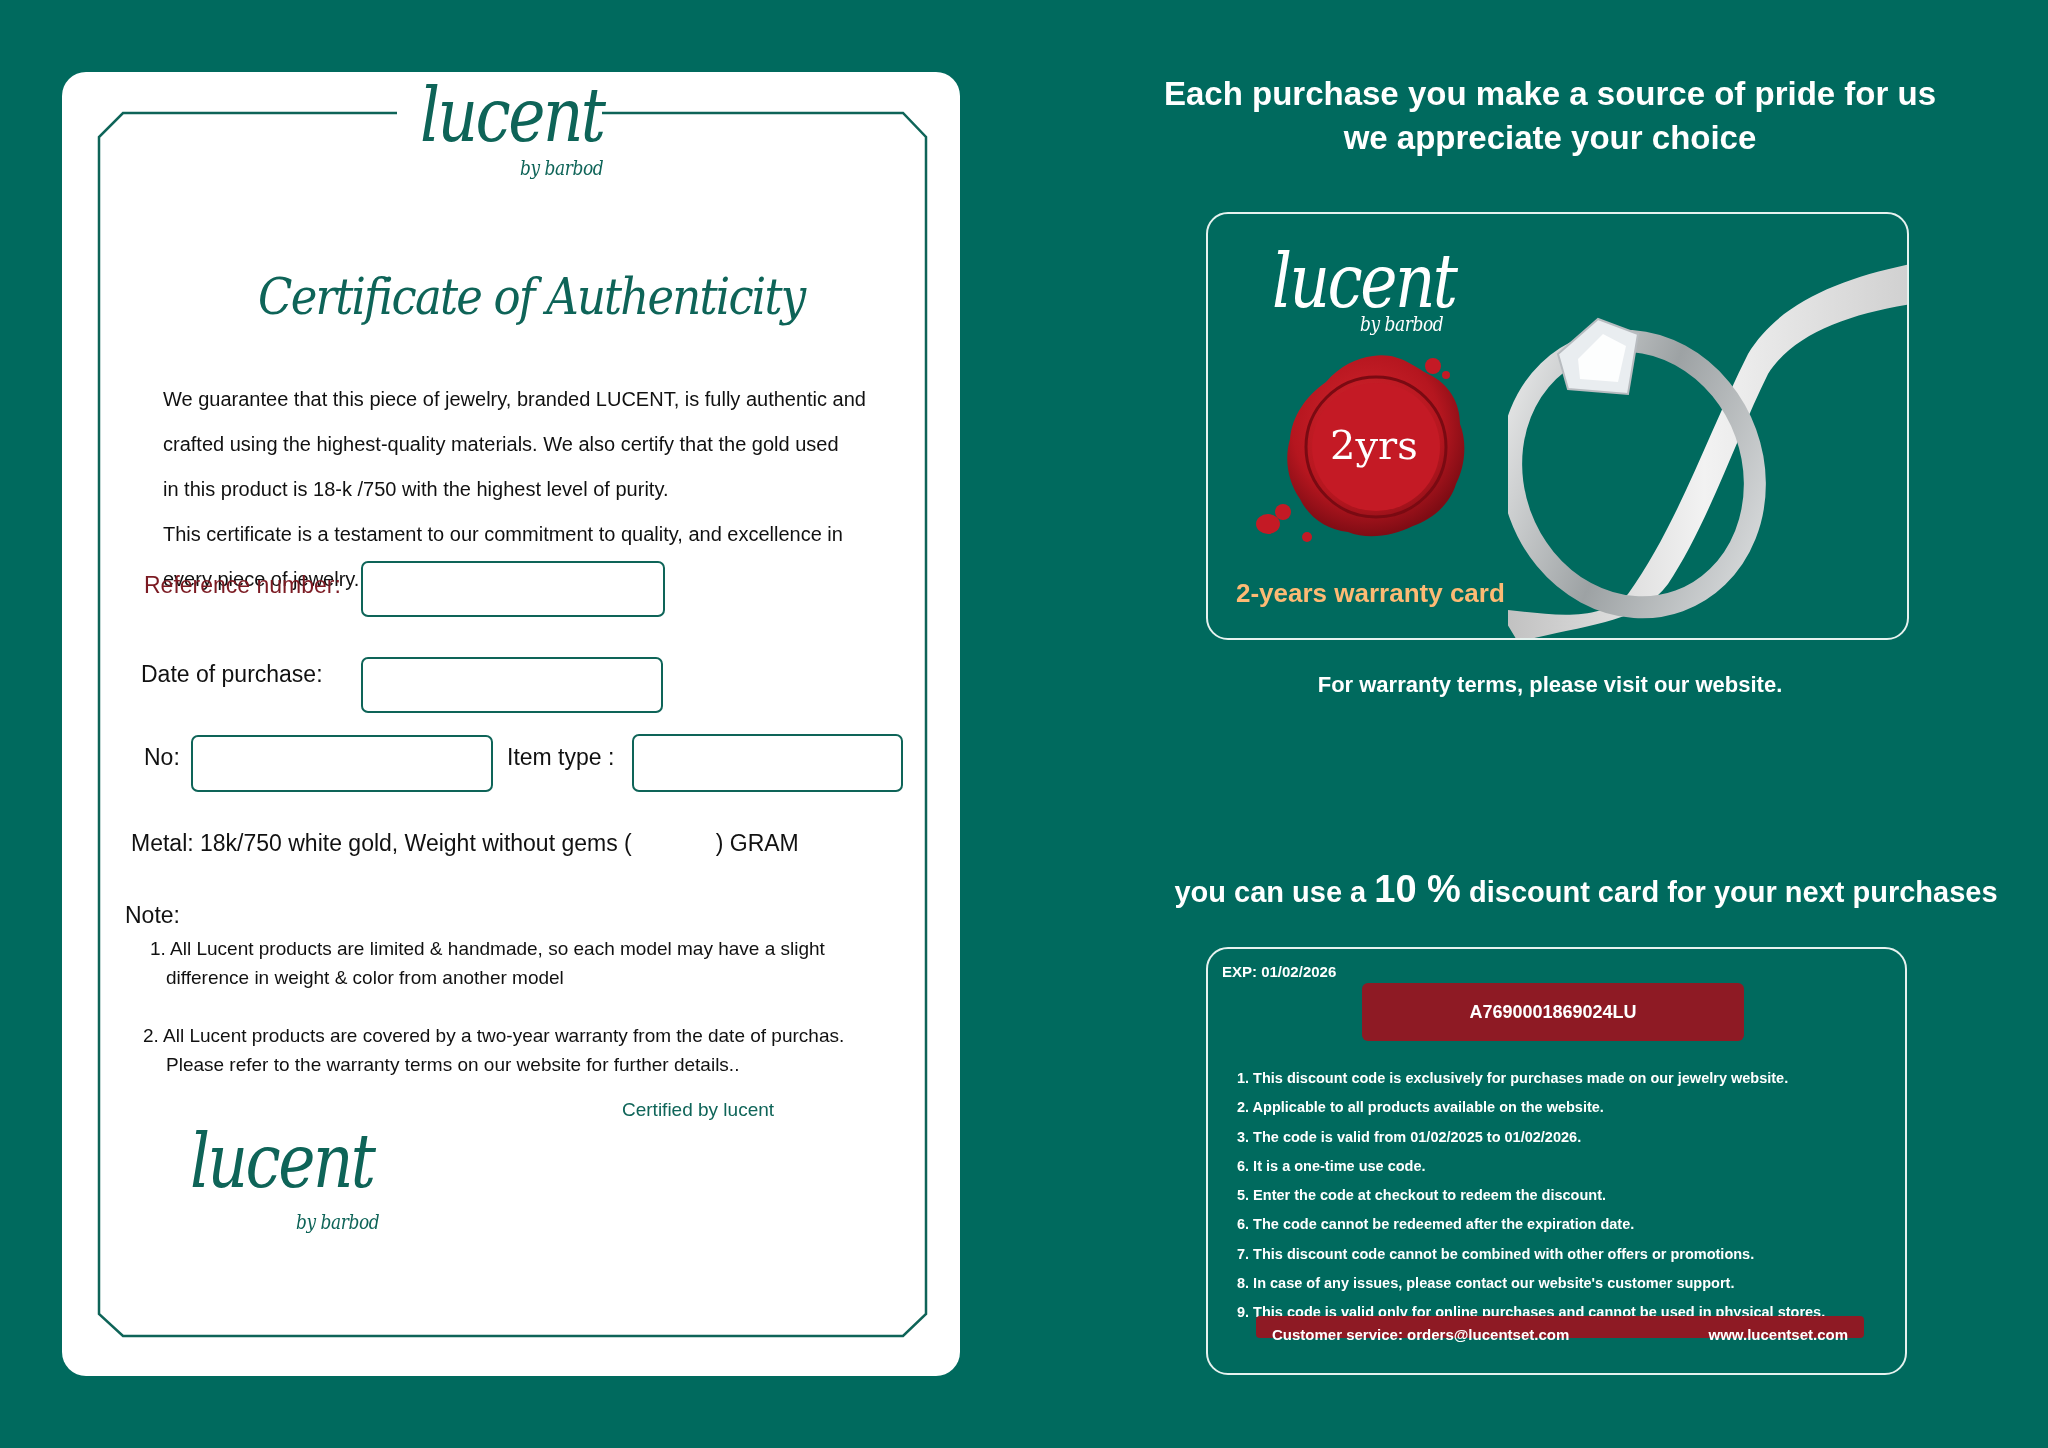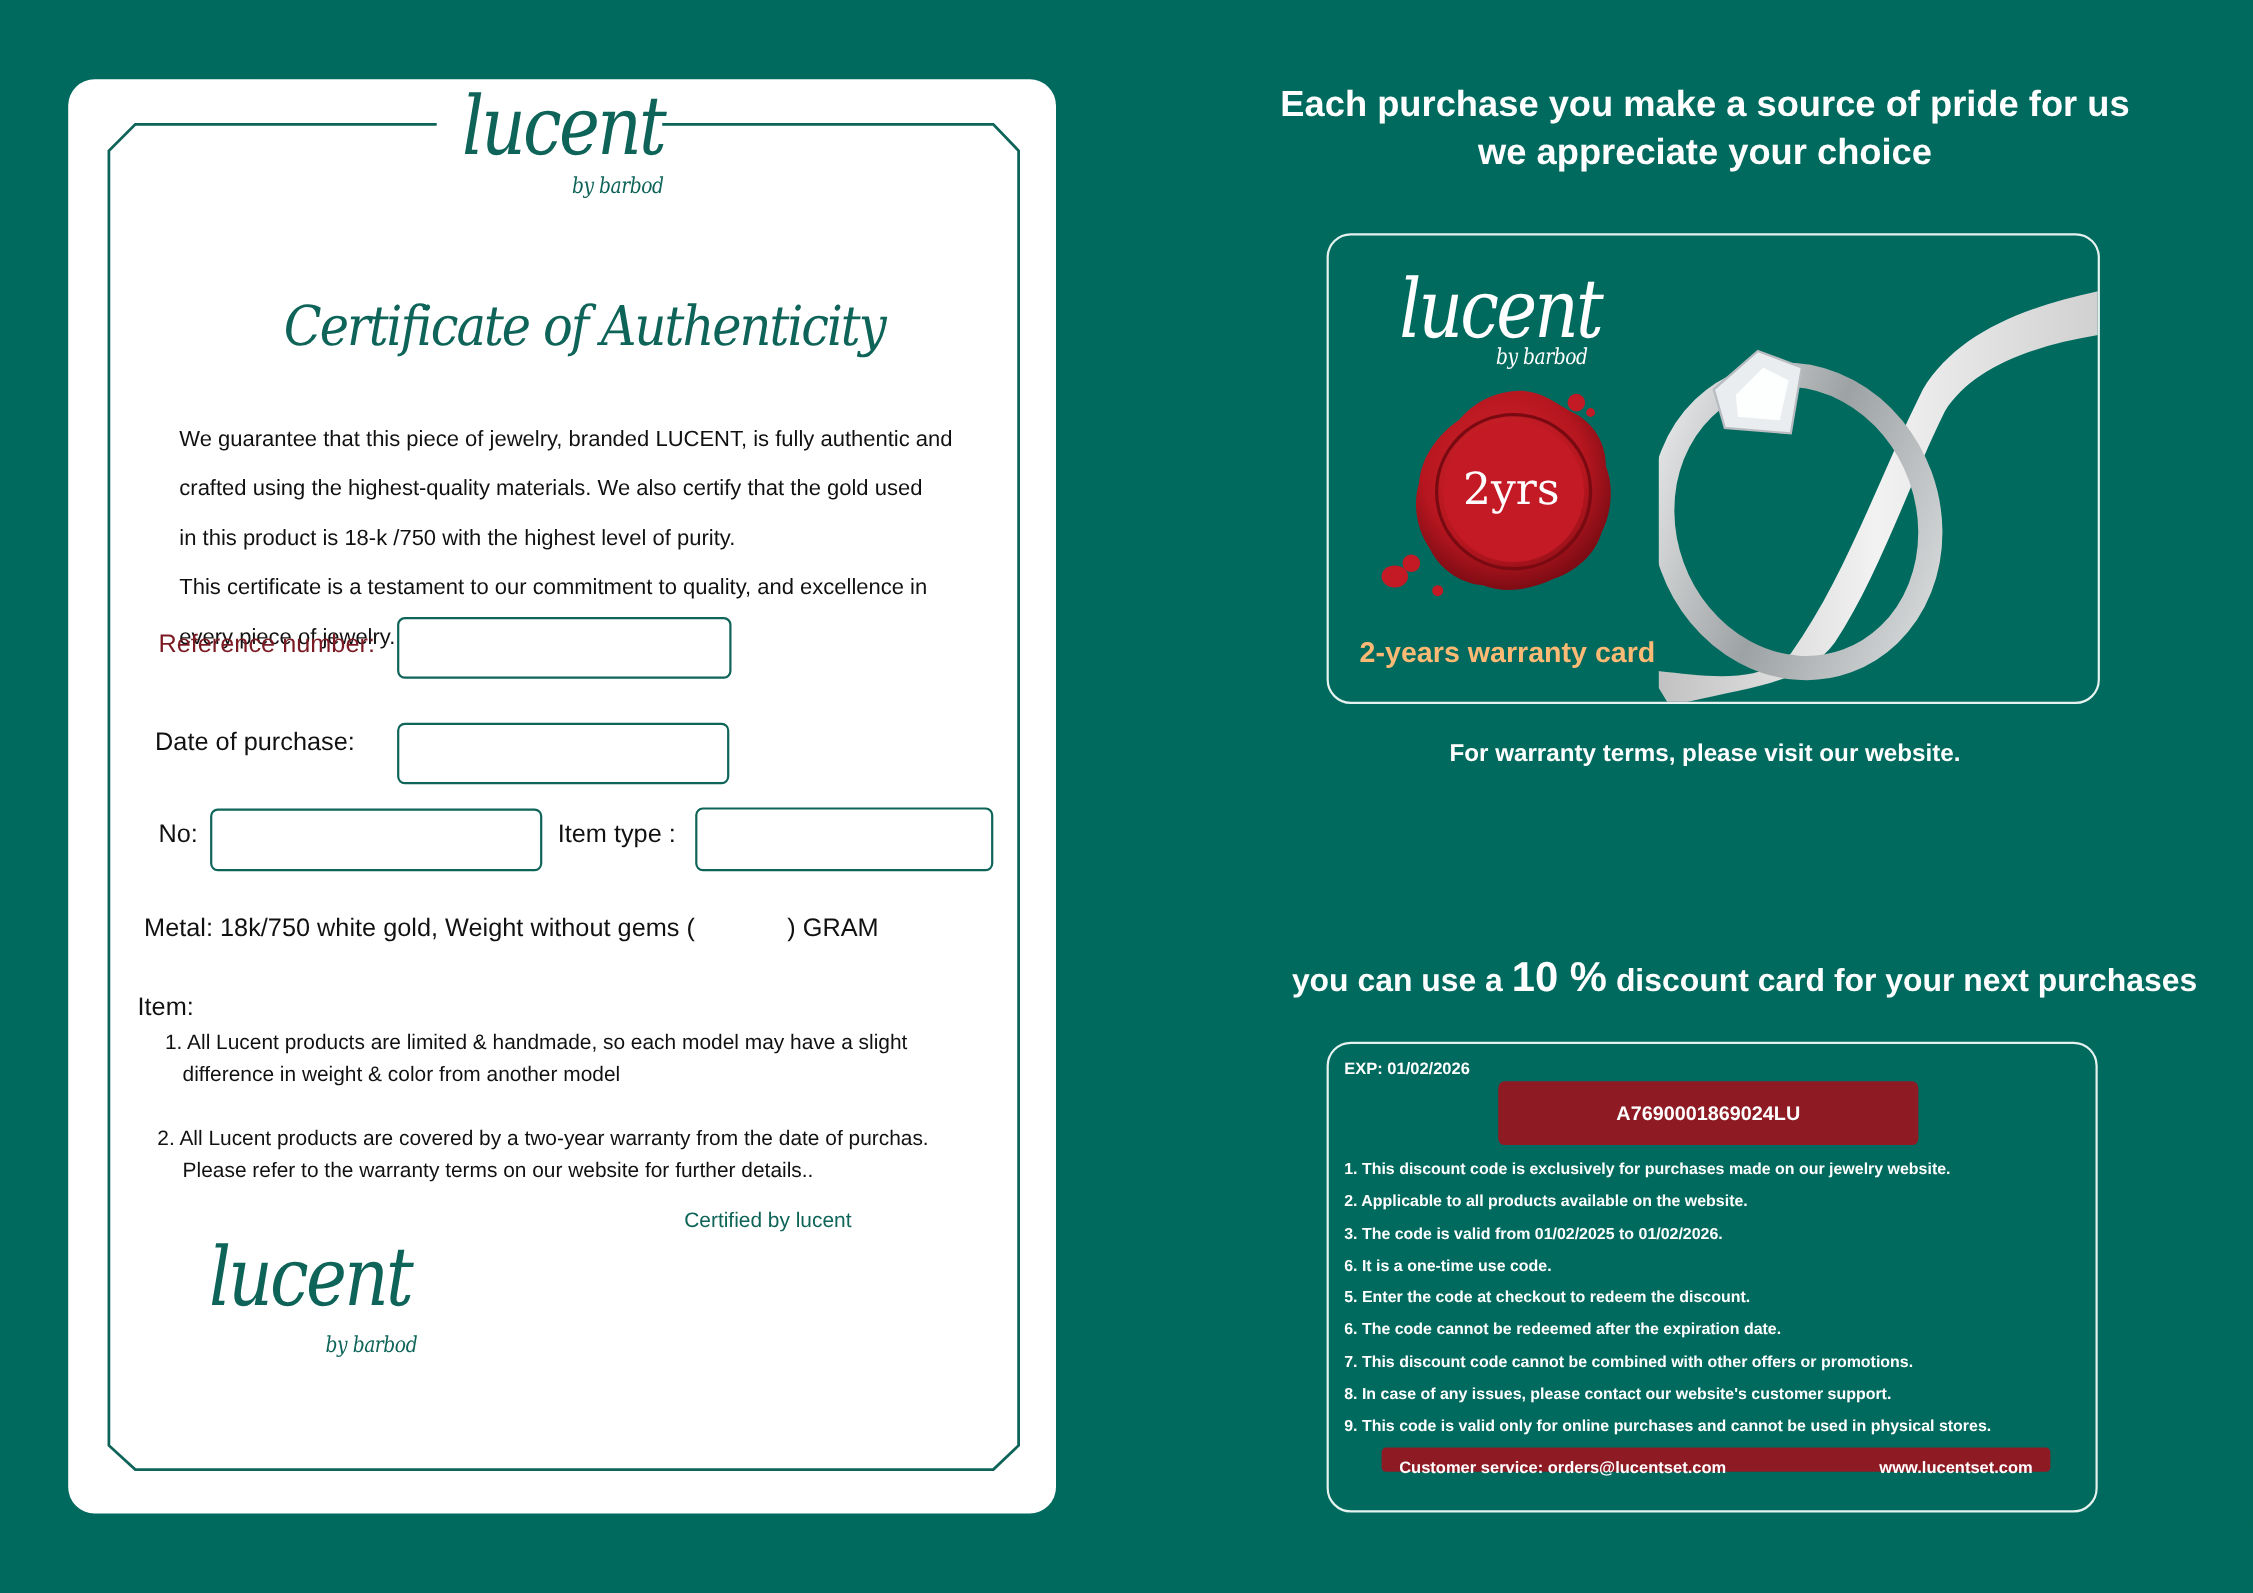--- a/index.html
+++ b/index.html
@@ -30,21 +30,21 @@
   .wcard .logo-main { color:#fff; font-size:74px; }
   .wcard .logo-sub { color:#fff; }
   .seal-text { font-family:"DejaVu Serif", serif; color:#fff; font-size:40px; }
   .wlabel { left:28px; top:364px; font-size:26px; color:#fdba74; font-weight:bold; white-space:nowrap; }
   .terms { left:1100px; width:900px; top:672px; font-size:22px; }
   .disc-h { left:1126px; width:920px; top:868px; font-size:29px; }
   .disc-h .big { font-size:38px; }
   .dcard { left:1206px; top:947px; width:701px; height:428px; }
   .exp { left:14px; top:14px; font-size:15px; color:#fff; font-weight:bold; }
   .code-box { left:154px; top:34px; width:382px; height:58px; background:#8e1a24; border-radius:6px; color:#fff; font-weight:bold; font-size:18px; text-align:center; line-height:58px; }
-  .rules { left:14px; top:100px; margin:0; padding:0; list-style:none; }
+  .rules { left:14px; top:100px; margin:15px; padding:0; list-style:none; }
   .rules li { font-size:14.5px; color:#fff; font-weight:bold; line-height:29.3px; white-space:nowrap; }
   .footer-bar { left:48px; top:367px; width:608px; height:22px; background:#8e1a24; border-radius:4px; color:#fff; font-weight:bold; font-size:15px; }
   .footer-bar span { position:absolute; top:10px; }
 </style>
 </head>
 <body>
 
 <div class="abs cert"></div>
 
 <div class="abs frame">
@@ -77,21 +77,21 @@
 <div class="abs lbl" style="left:144px; top:744px;">No:</div>
 <div class="abs field" style="left:191px; top:735px; width:302px; height:57px;"></div>
 
 <div class="abs lbl" style="left:507px; top:744px;">Item type :</div>
 <div class="abs field" style="left:632px; top:734px; width:271px; height:58px;"></div>
 
 <div class="abs metal">
   <span>Metal: 18k/750 white gold, Weight without gems (</span><span style="display:inline-block; width:84px;"></span><span>) GRAM</span>
 </div>
 
-<div class="abs note-h">Item:</div>
+<div class="abs note-h">Note:</div>
 <div class="abs note" style="left:131px; top:934px;">
   <div>1. All Lucent products are limited &amp; handmade, so each model may have a slight</div>
   <div style="padding-left:16px;">difference in weight &amp; color from another model</div>
 </div>
 <div class="abs note" style="left:124px; top:1021px;">
   <div>2. All Lucent products are covered by a two-year warranty from the date of purchas.</div>
   <div style="padding-left:23px;">Please refer to the warranty terms on our website for further details..</div>
 </div>
 
 <div class="abs certified">Certified by lucent</div>

